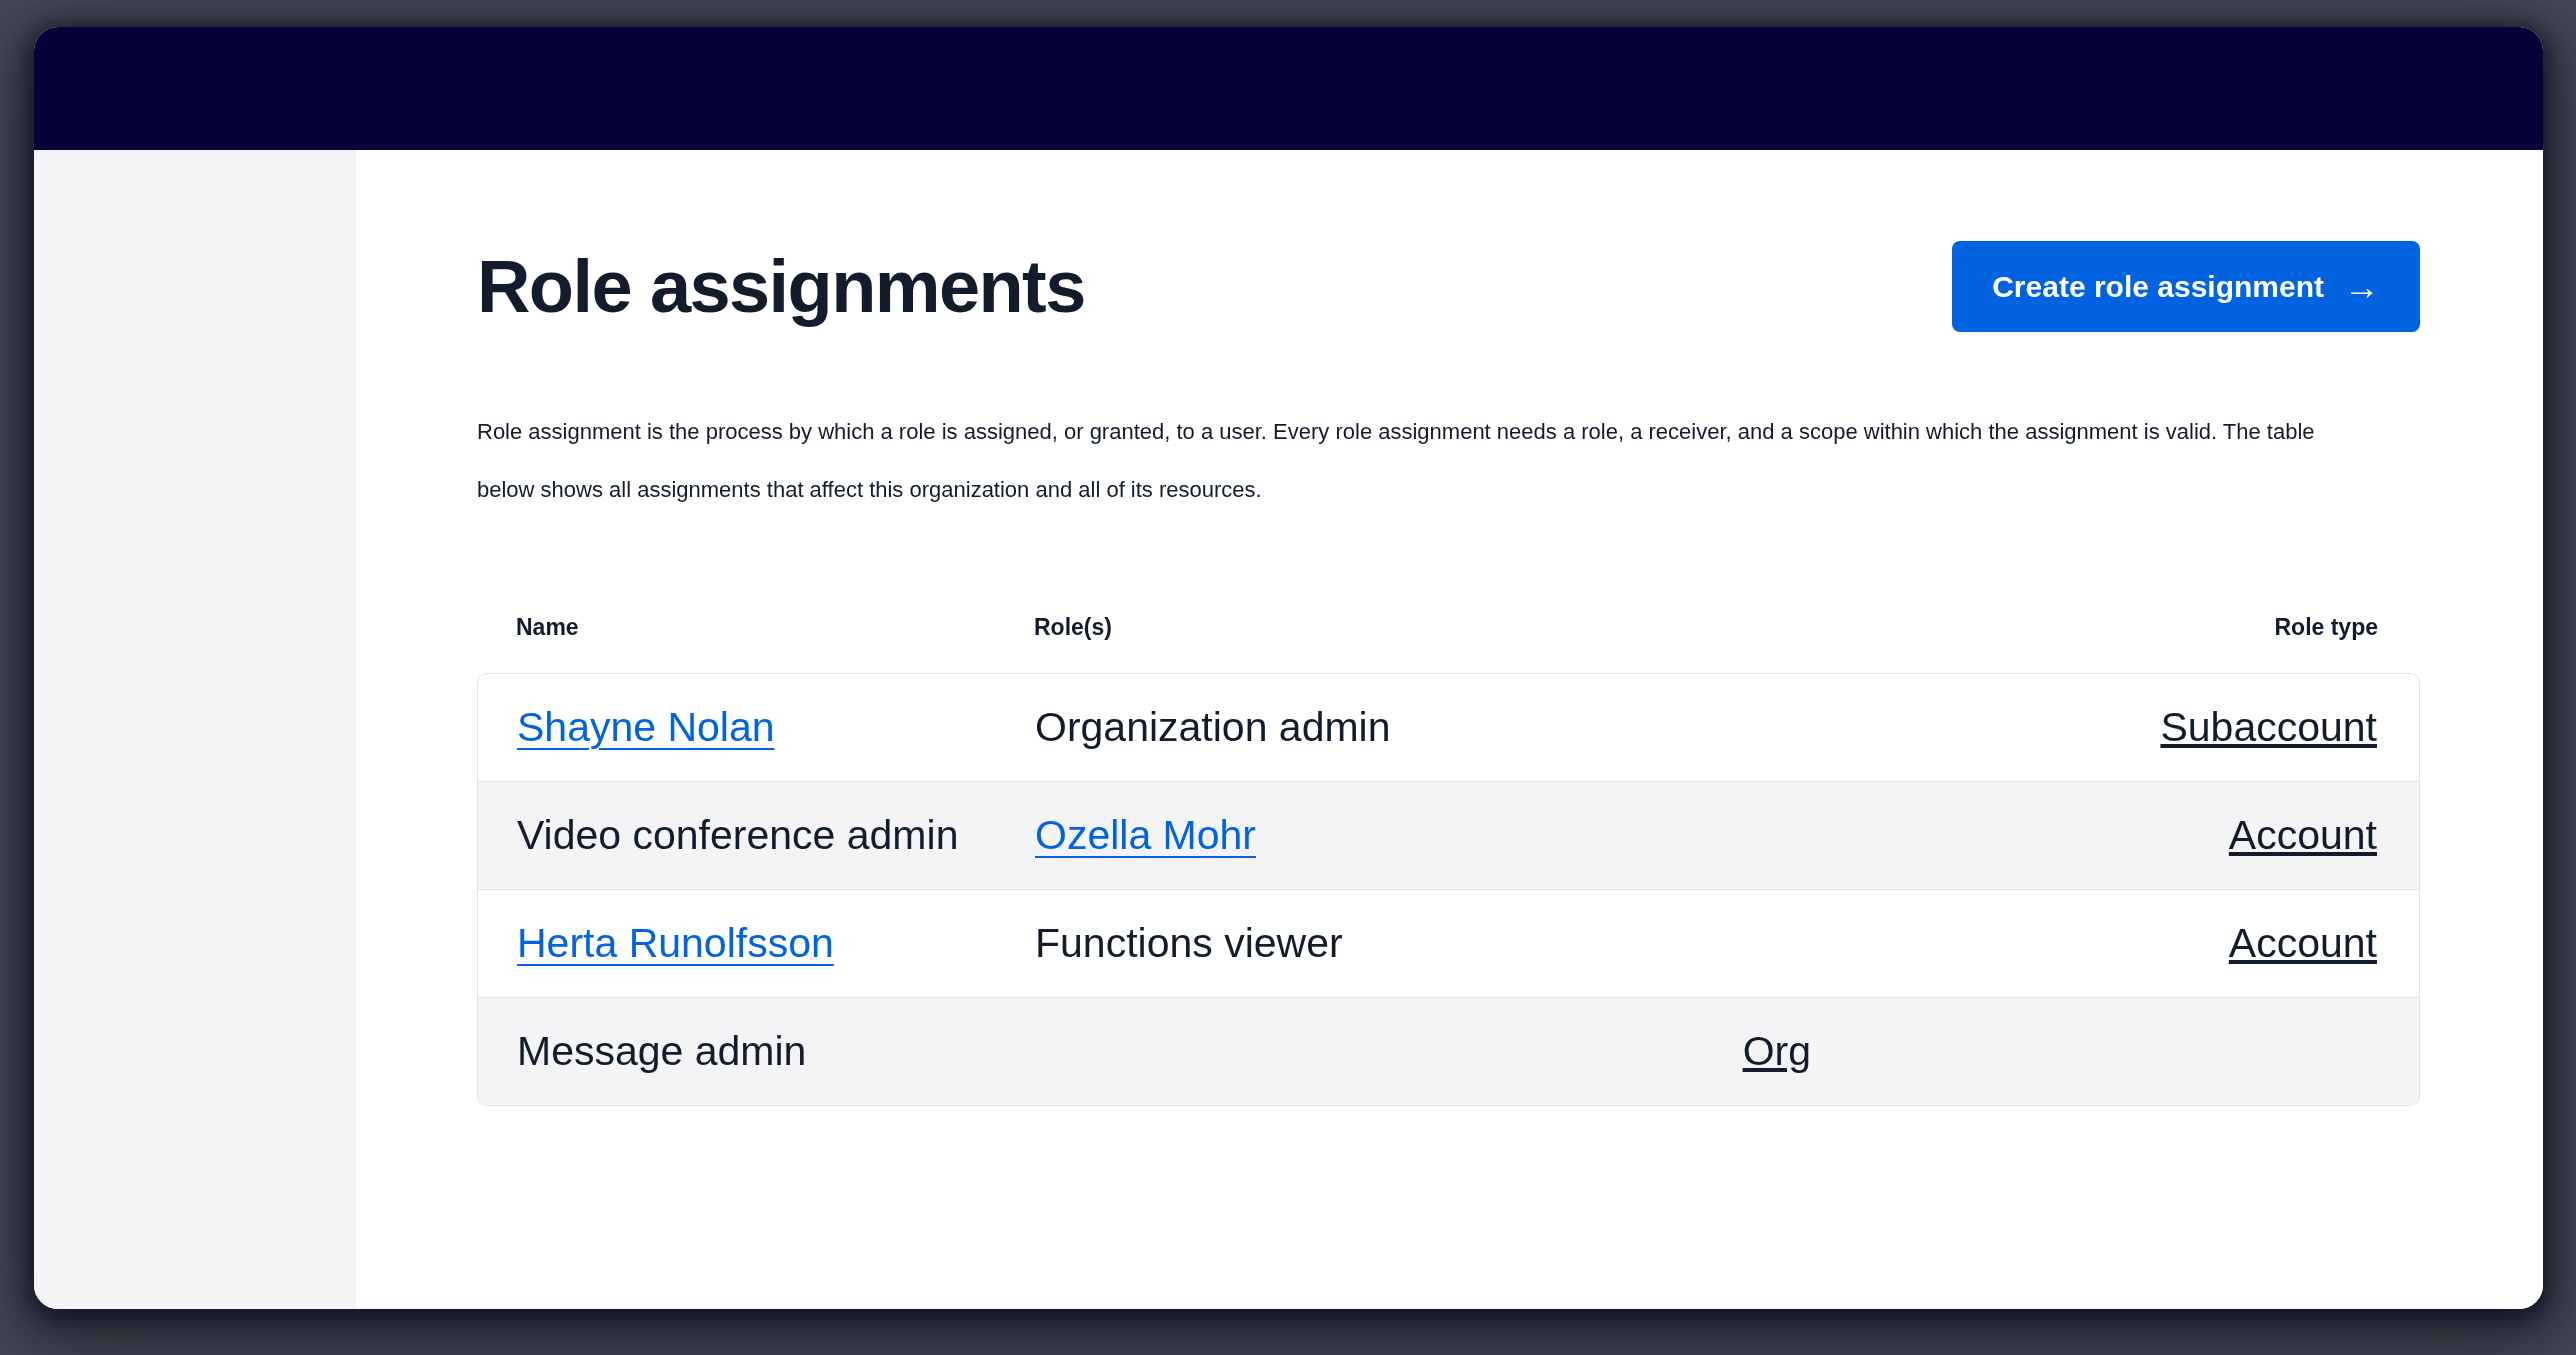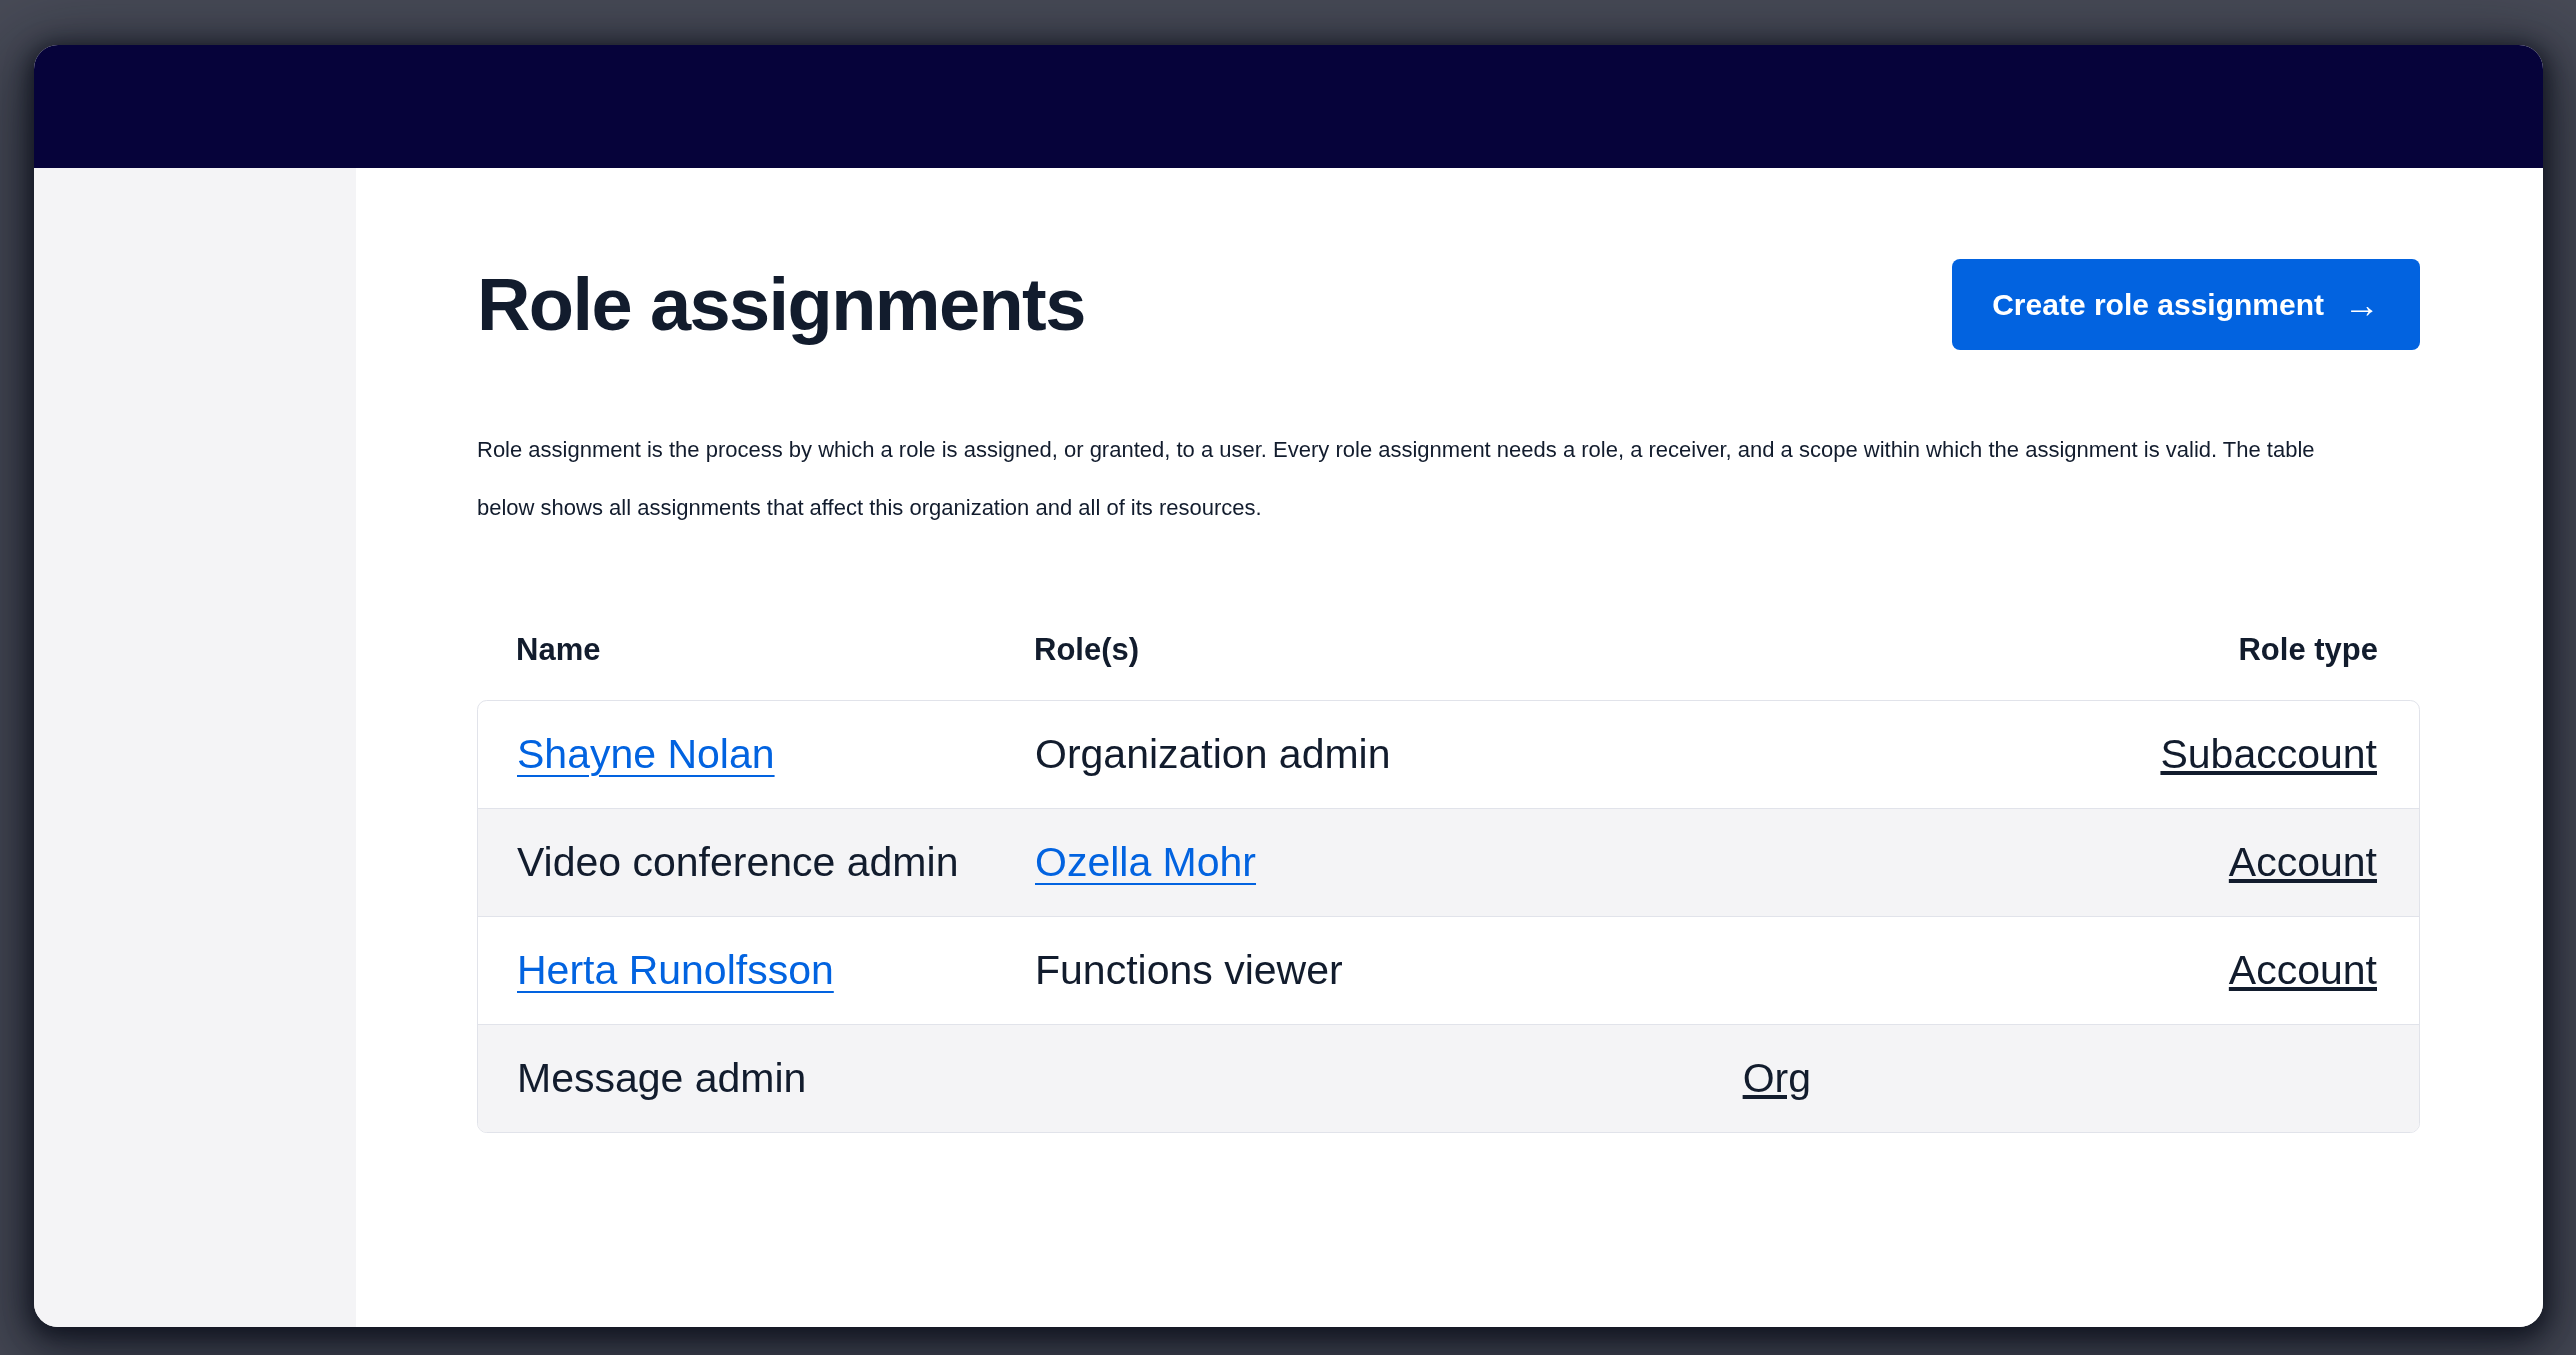--- a/index.html
+++ b/index.html
@@ -7,21 +7,21 @@
     padding: 0;
     width: 2576px;
     height: 1356px;
     background: #484B57;
     font-family: "Liberation Sans", "DejaVu Sans", sans-serif;
     overflow: hidden;
   }
   .window {
     position: absolute;
     left: 34px;
-    top: 45px;
+    top: 27px;
     width: 2509px;
     height: 1282px;
     background: #FFFFFF;
     border-radius: 24px;
     overflow: hidden;
     box-shadow: 0 4.9px 22.6px 4.9px rgba(10, 14, 25, 0.78), 0 21px 73px 22.6px rgba(10, 14, 25, 0.5);
     display: flex;
     flex-direction: column;
   }
   .topbar {
@@ -89,21 +89,21 @@
   }
   .table-section {
     margin-top: 95px;
   }
   .grid-head {
     display: grid;
     grid-template-columns: 518px 1fr 566px;
     padding-bottom: 32px;
   }
   .grid-head .th {
-    font-size: 31px;
+    font-size: 23px;
     font-weight: bold;
     color: #121C2D;
     padding-left: 39px;
   }
   .grid-head .th.right {
     padding-left: 0;
     padding-right: 42px;
     text-align: right;
   }
   .tbody {

